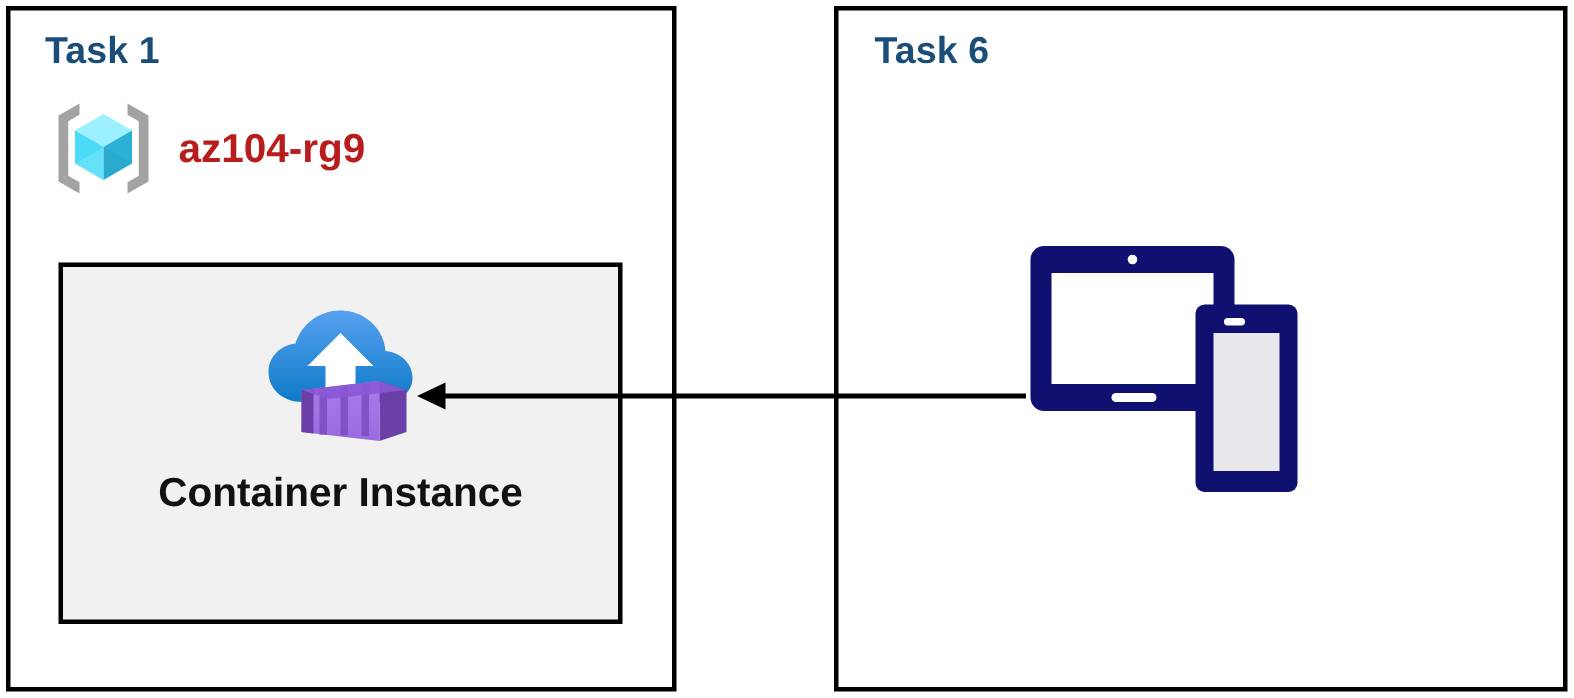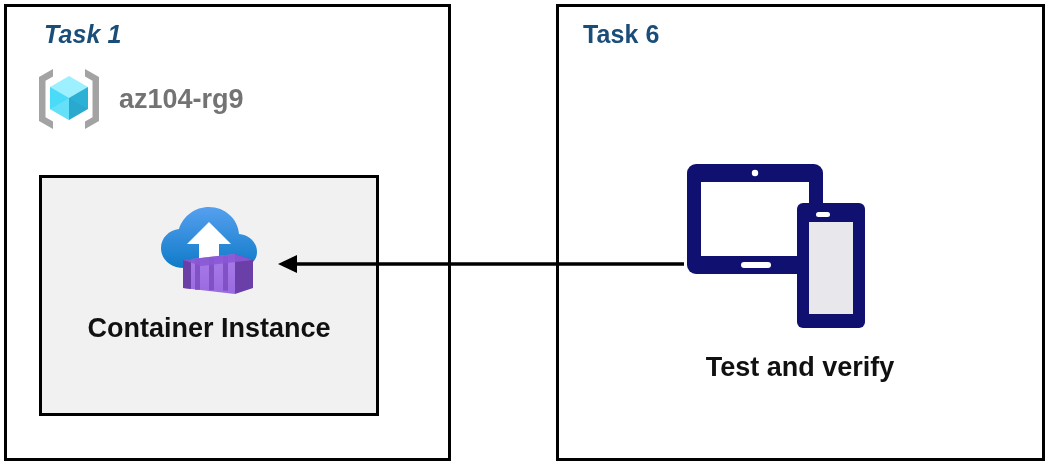--- a/index.html
+++ b/index.html
@@ -34,47 +34,47 @@
   #task2-panel { left: 556px; top: 4px; width: 489px; height: 457px; }
 
   .task-title {
     position: absolute;
     font-size: 25px;
     font-weight: bold;
     color: #1a4e79;
     letter-spacing: 0.1px;
     white-space: nowrap;
   }
-  #task1-title { left: 44px;  top: 20px; font-style: italic; }
+  #task1-title { left: 30px;  top: 20px; }
   #task2-title { left: 583px; top: 20px; }
 
   
   #resource-group-row {
     position: absolute;
     left: 33px;
     top: 63px;
     display: flex;
     align-items: center;
     gap: 14px;
   }
   #resource-group-icon { width: 72px; height: 72px; display: block; }
   #resource-group-name {
     font-size: 27px;
     font-weight: bold;
-    color: #737373;
+    color: #b91c1c;
     white-space: nowrap;
   }
 
   
   #container-card {
     position: absolute;
     box-sizing: border-box;
     left: 39px;
     top: 175px;
-    width: 340px;
+    width: 376px;
     height: 241px;
     background: #f1f1f1;
     border: 3px solid #000000;
   }
   #container-instance-icon {
     position: absolute;
     left: 50%;
     top: 22px;
     transform: translateX(-50%);
     width: 104px;
@@ -198,20 +198,19 @@
     <circle cx="72" cy="13" r="3.2" fill="#ffffff"></circle>
 
     <rect x="58" y="102" width="30" height="6" rx="3" ry="3" fill="#ffffff"></rect>
 
     <rect x="114" y="43" width="68" height="125" rx="6" ry="6" fill="#101070"></rect>
 
     <rect x="126" y="62" width="44" height="92" fill="#e8e8ec"></rect>
 
     <rect x="133" y="52" width="14" height="5" rx="2.5" ry="2.5" fill="#ffffff"></rect>
   </svg>
-  <div id="test-verify-label">Test and verify</div>
 
   <svg id="flow-arrow" viewBox="0 0 412 30">
     <line x1="20" y1="14" x2="412" y2="14" stroke="#000000" stroke-width="3.4"></line>
     <polygon points="6,14 25,5 25,23" fill="#000000"></polygon>
   </svg>
 
 </div>
 
 </body></html>

